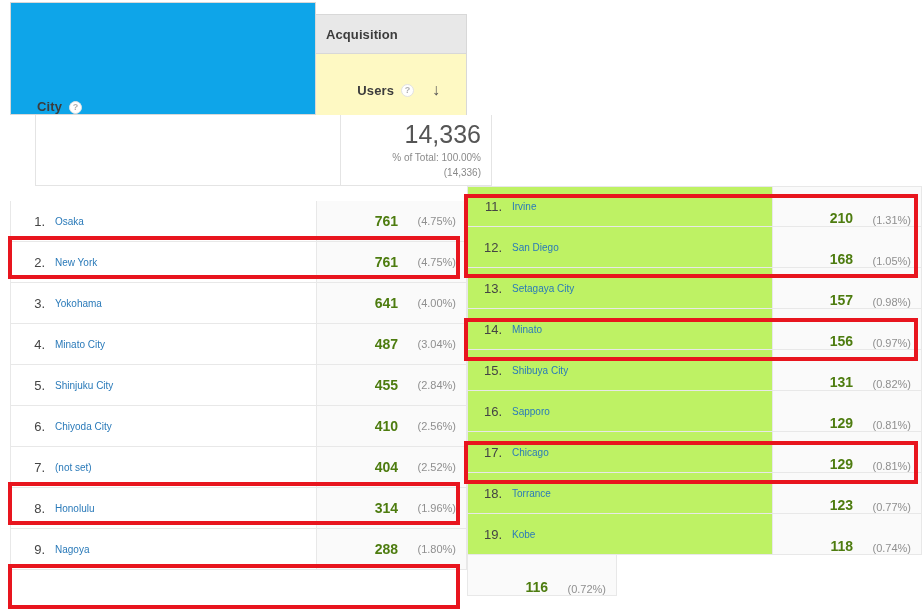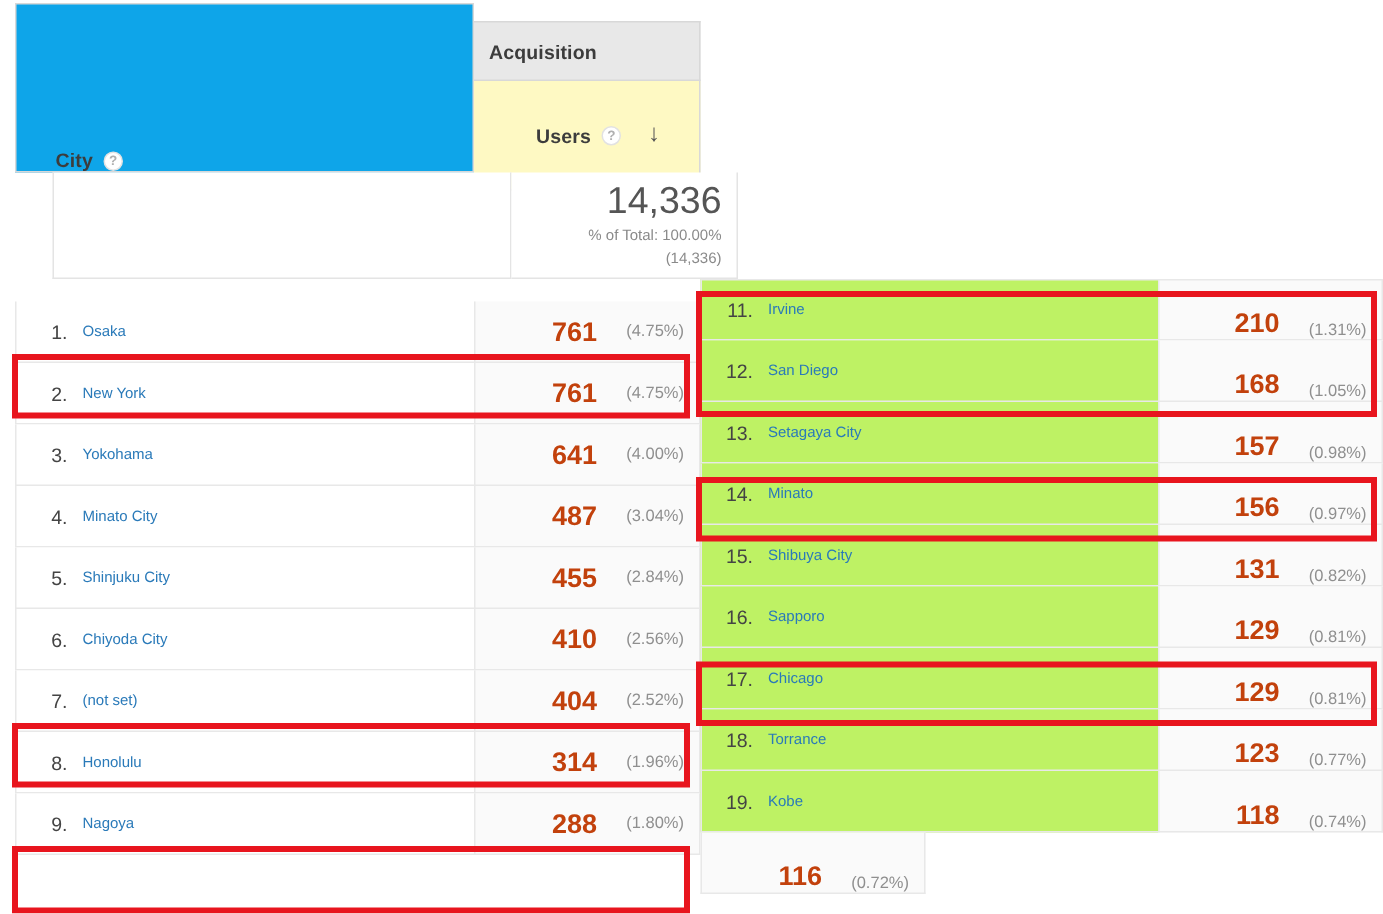--- a/index.html
+++ b/index.html
@@ -233,23 +233,23 @@
     box-sizing: border-box;
     flex: none;
   }
   .cityname {
     font-size: 10px;
     color: #2a7ab9;
     text-decoration: none;
     cursor: pointer;
   }
   .metric {
-    font-size: 18px;
+    font-size: 14px;
     font-weight: bold;
-    color: #c2410c;
+    color: #4d7c0f;
   }
   .pct {
     font-size: 11px;
     color: #8f8f8f;
     margin-left: 8px;
     min-width: 50px;
     text-align: right;
     display: inline-block;
   }
 

